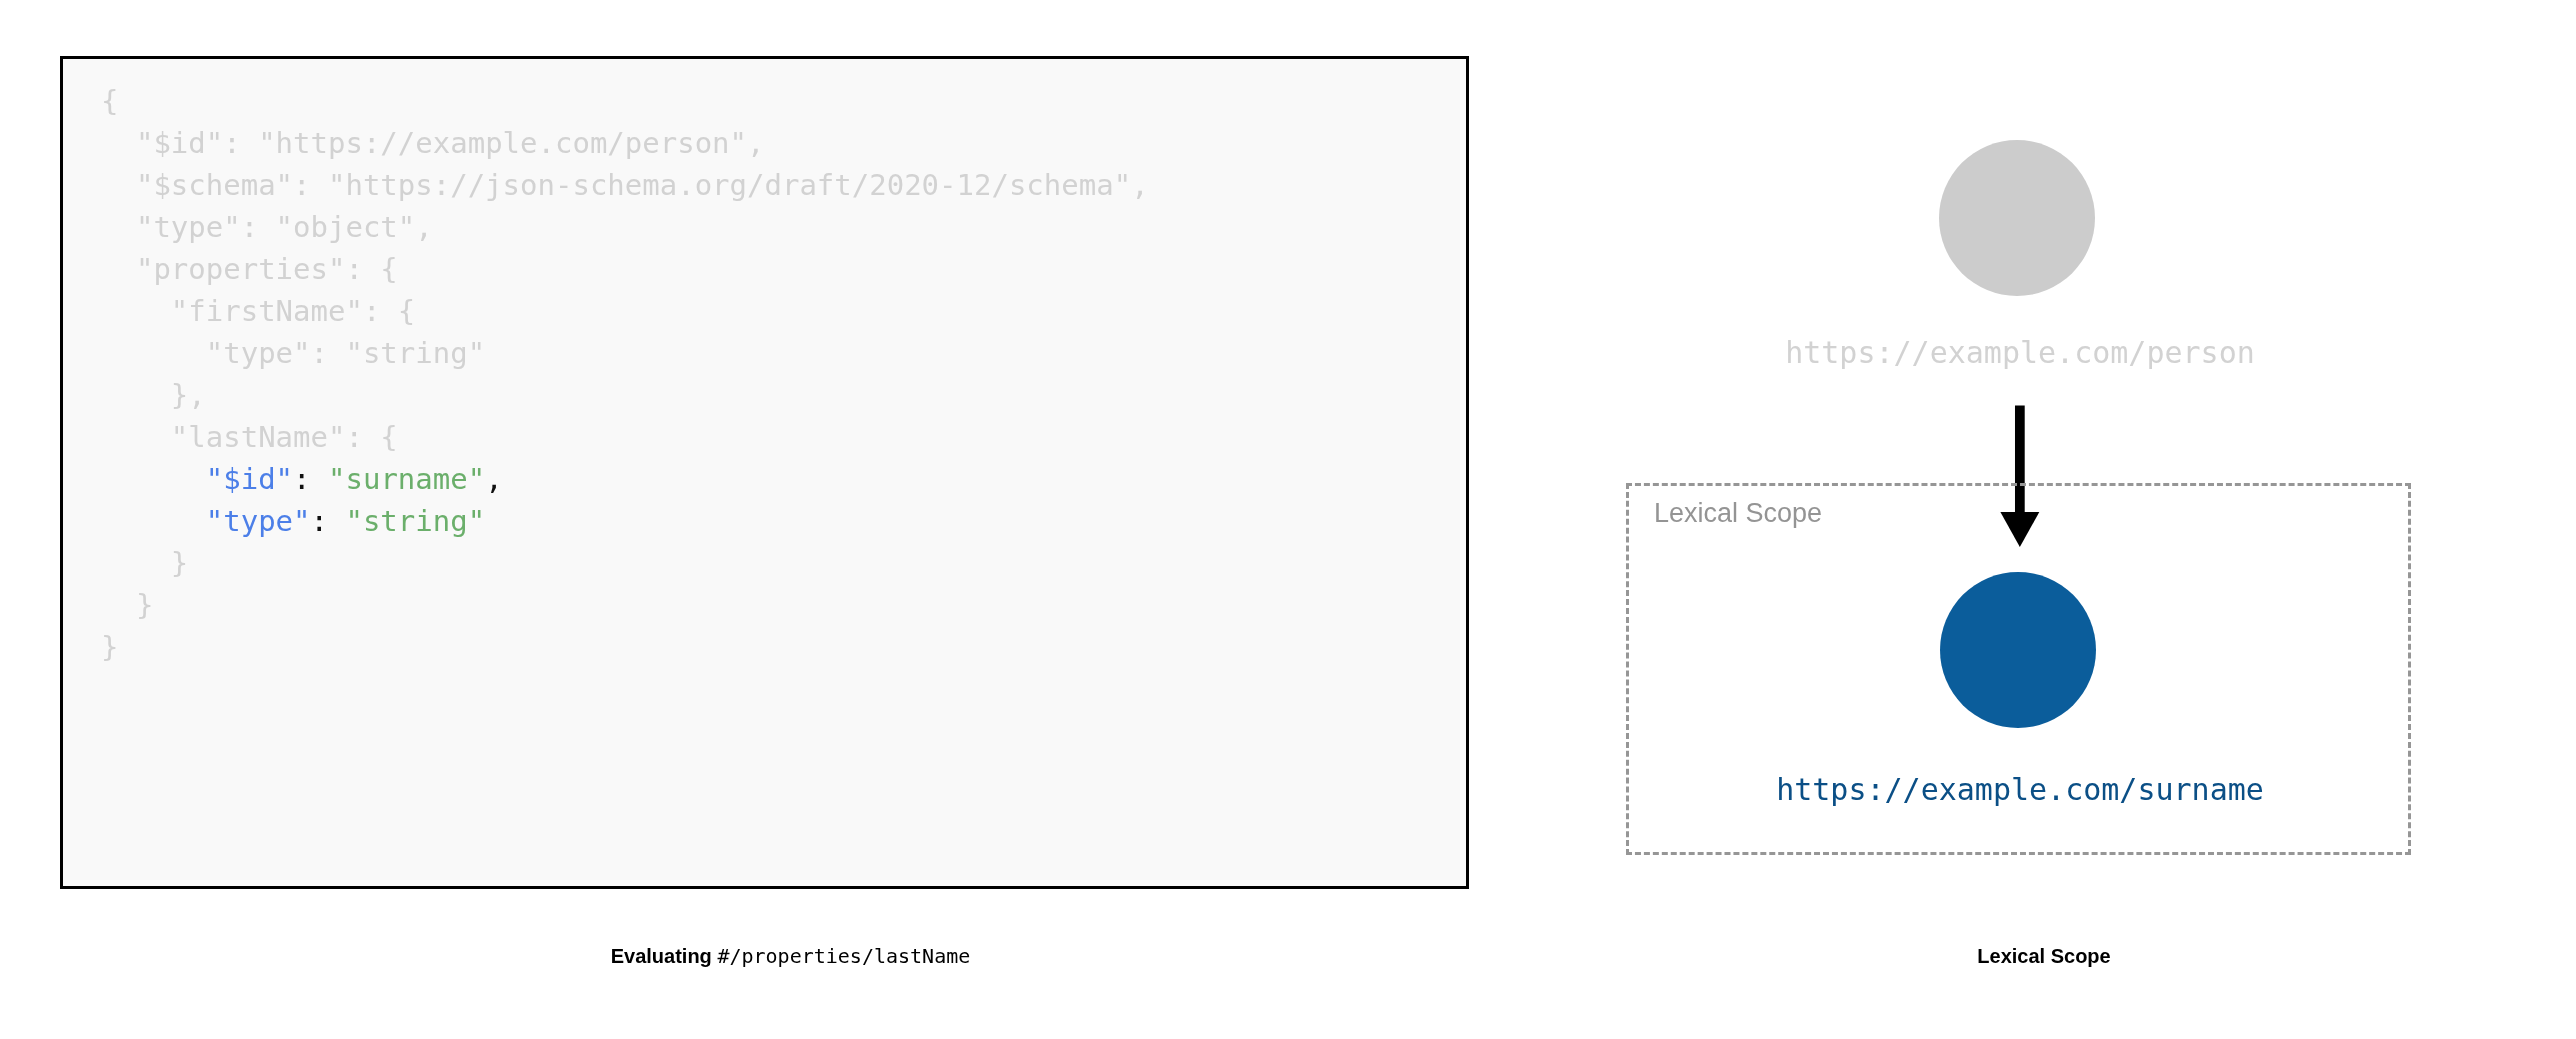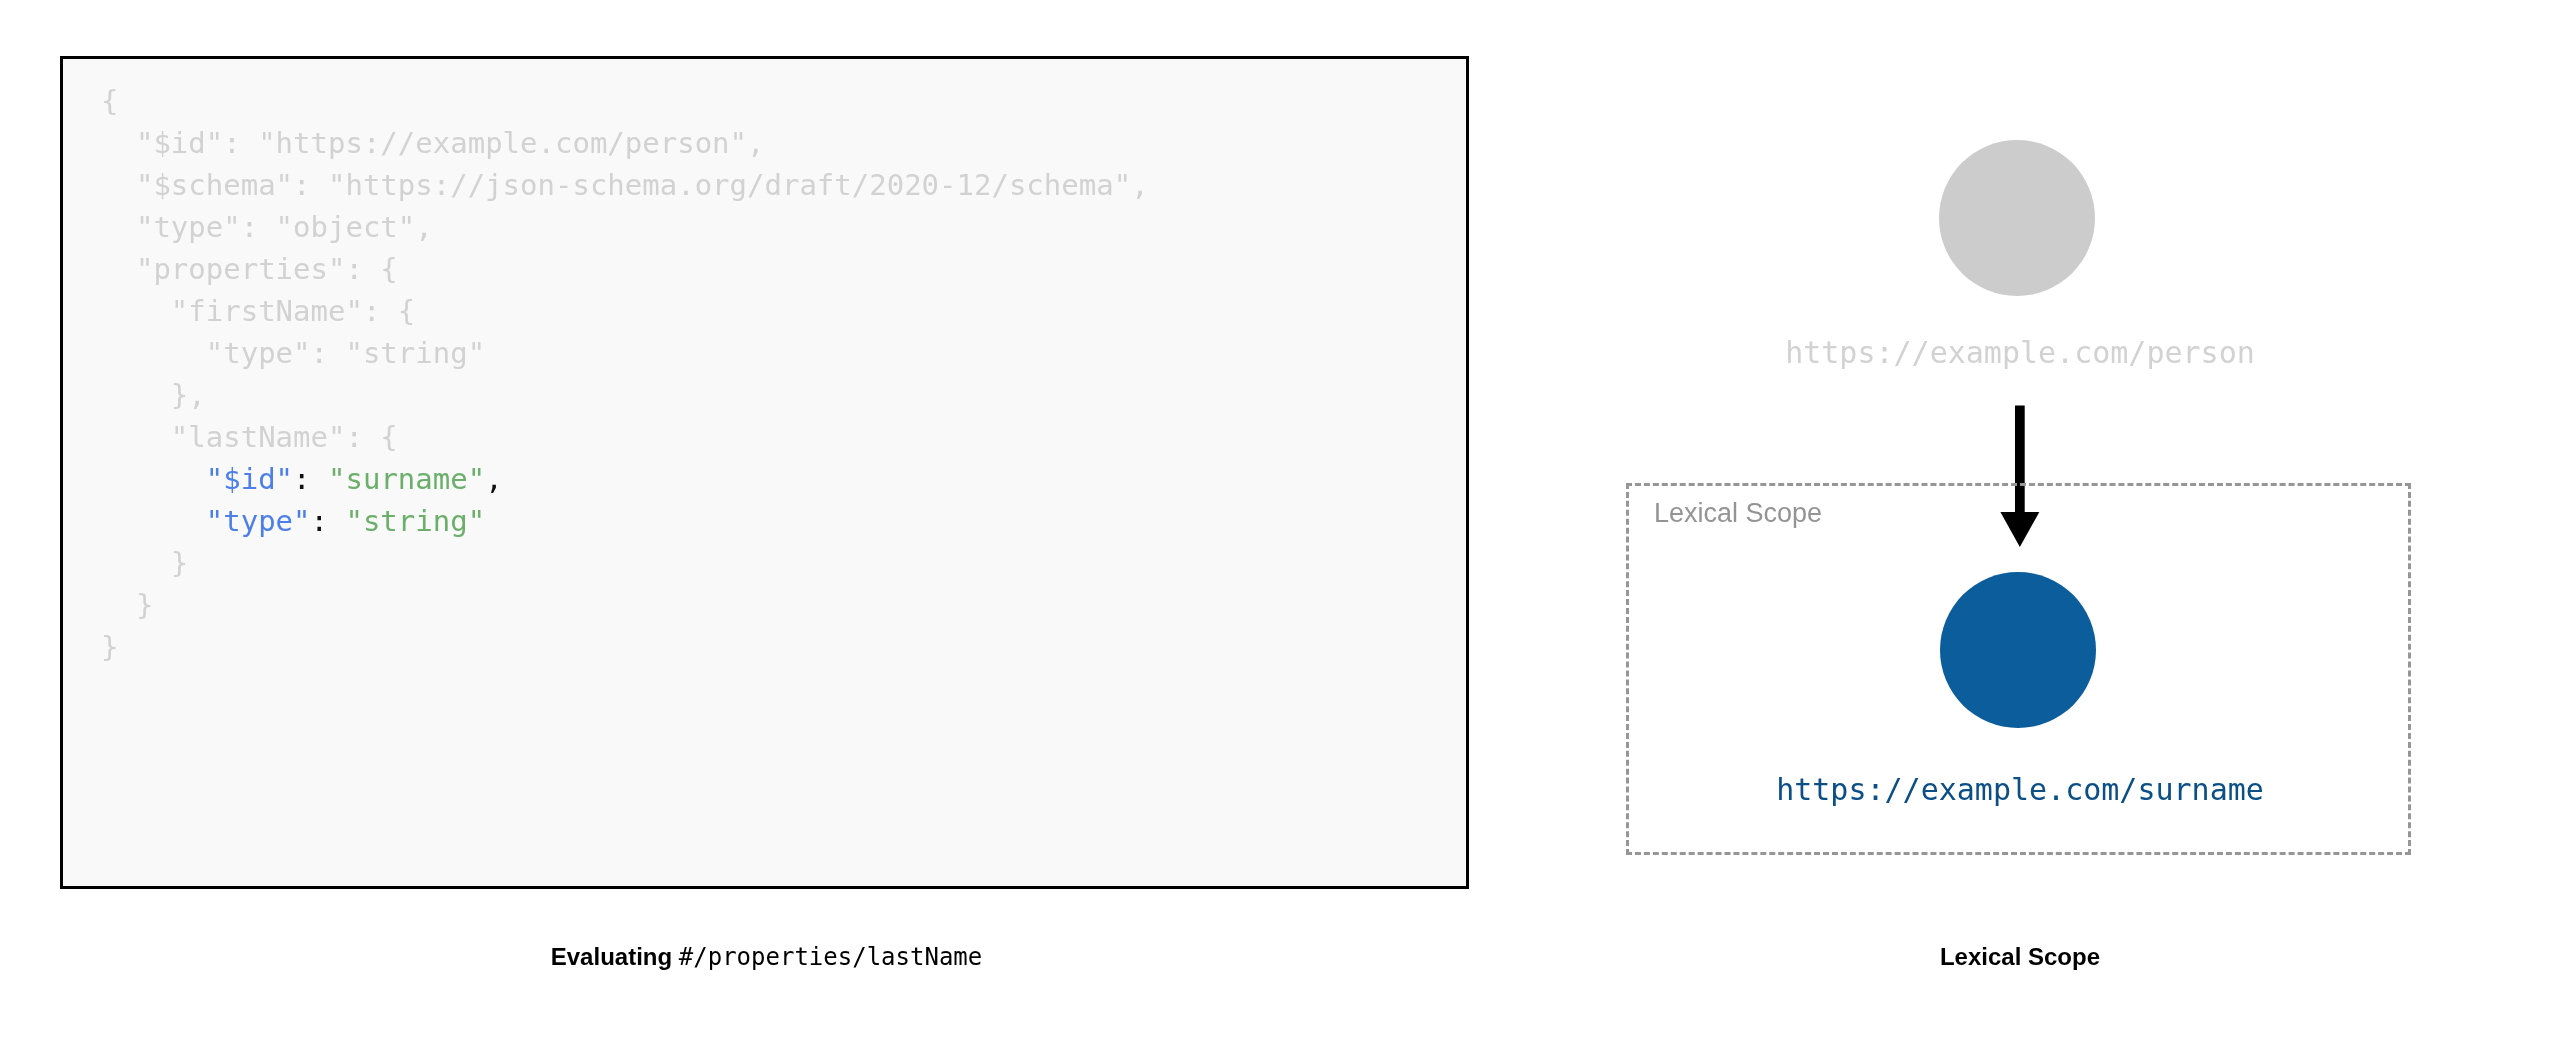--- a/index.html
+++ b/index.html
@@ -46,23 +46,24 @@
   .k-on      { color: #4C7FE8; }
   .v-on      { color: #6BAF6B; }
   .p-on      { color: #111111; }
 
   
   .caption {
     position: absolute;
     top: 934px;
     height: 45px;
     line-height: 45px;
-    font-size: 24px;
+    font-size: 20px;
     color: #000000;
     white-space: nowrap;
+    padding-left: 24px;
   }
   #caption-left  { left: 0; width: 1533px; text-align: center; }
   #caption-right { left: 1559px; width: 922px; text-align: center; }
   .cap-bold {
     font-family: "Liberation Sans", sans-serif;
     font-weight: bold;
   }
   .cap-mono {
     font-family: "DejaVu Sans Mono", "Liberation Mono", monospace;
     font-weight: normal;

